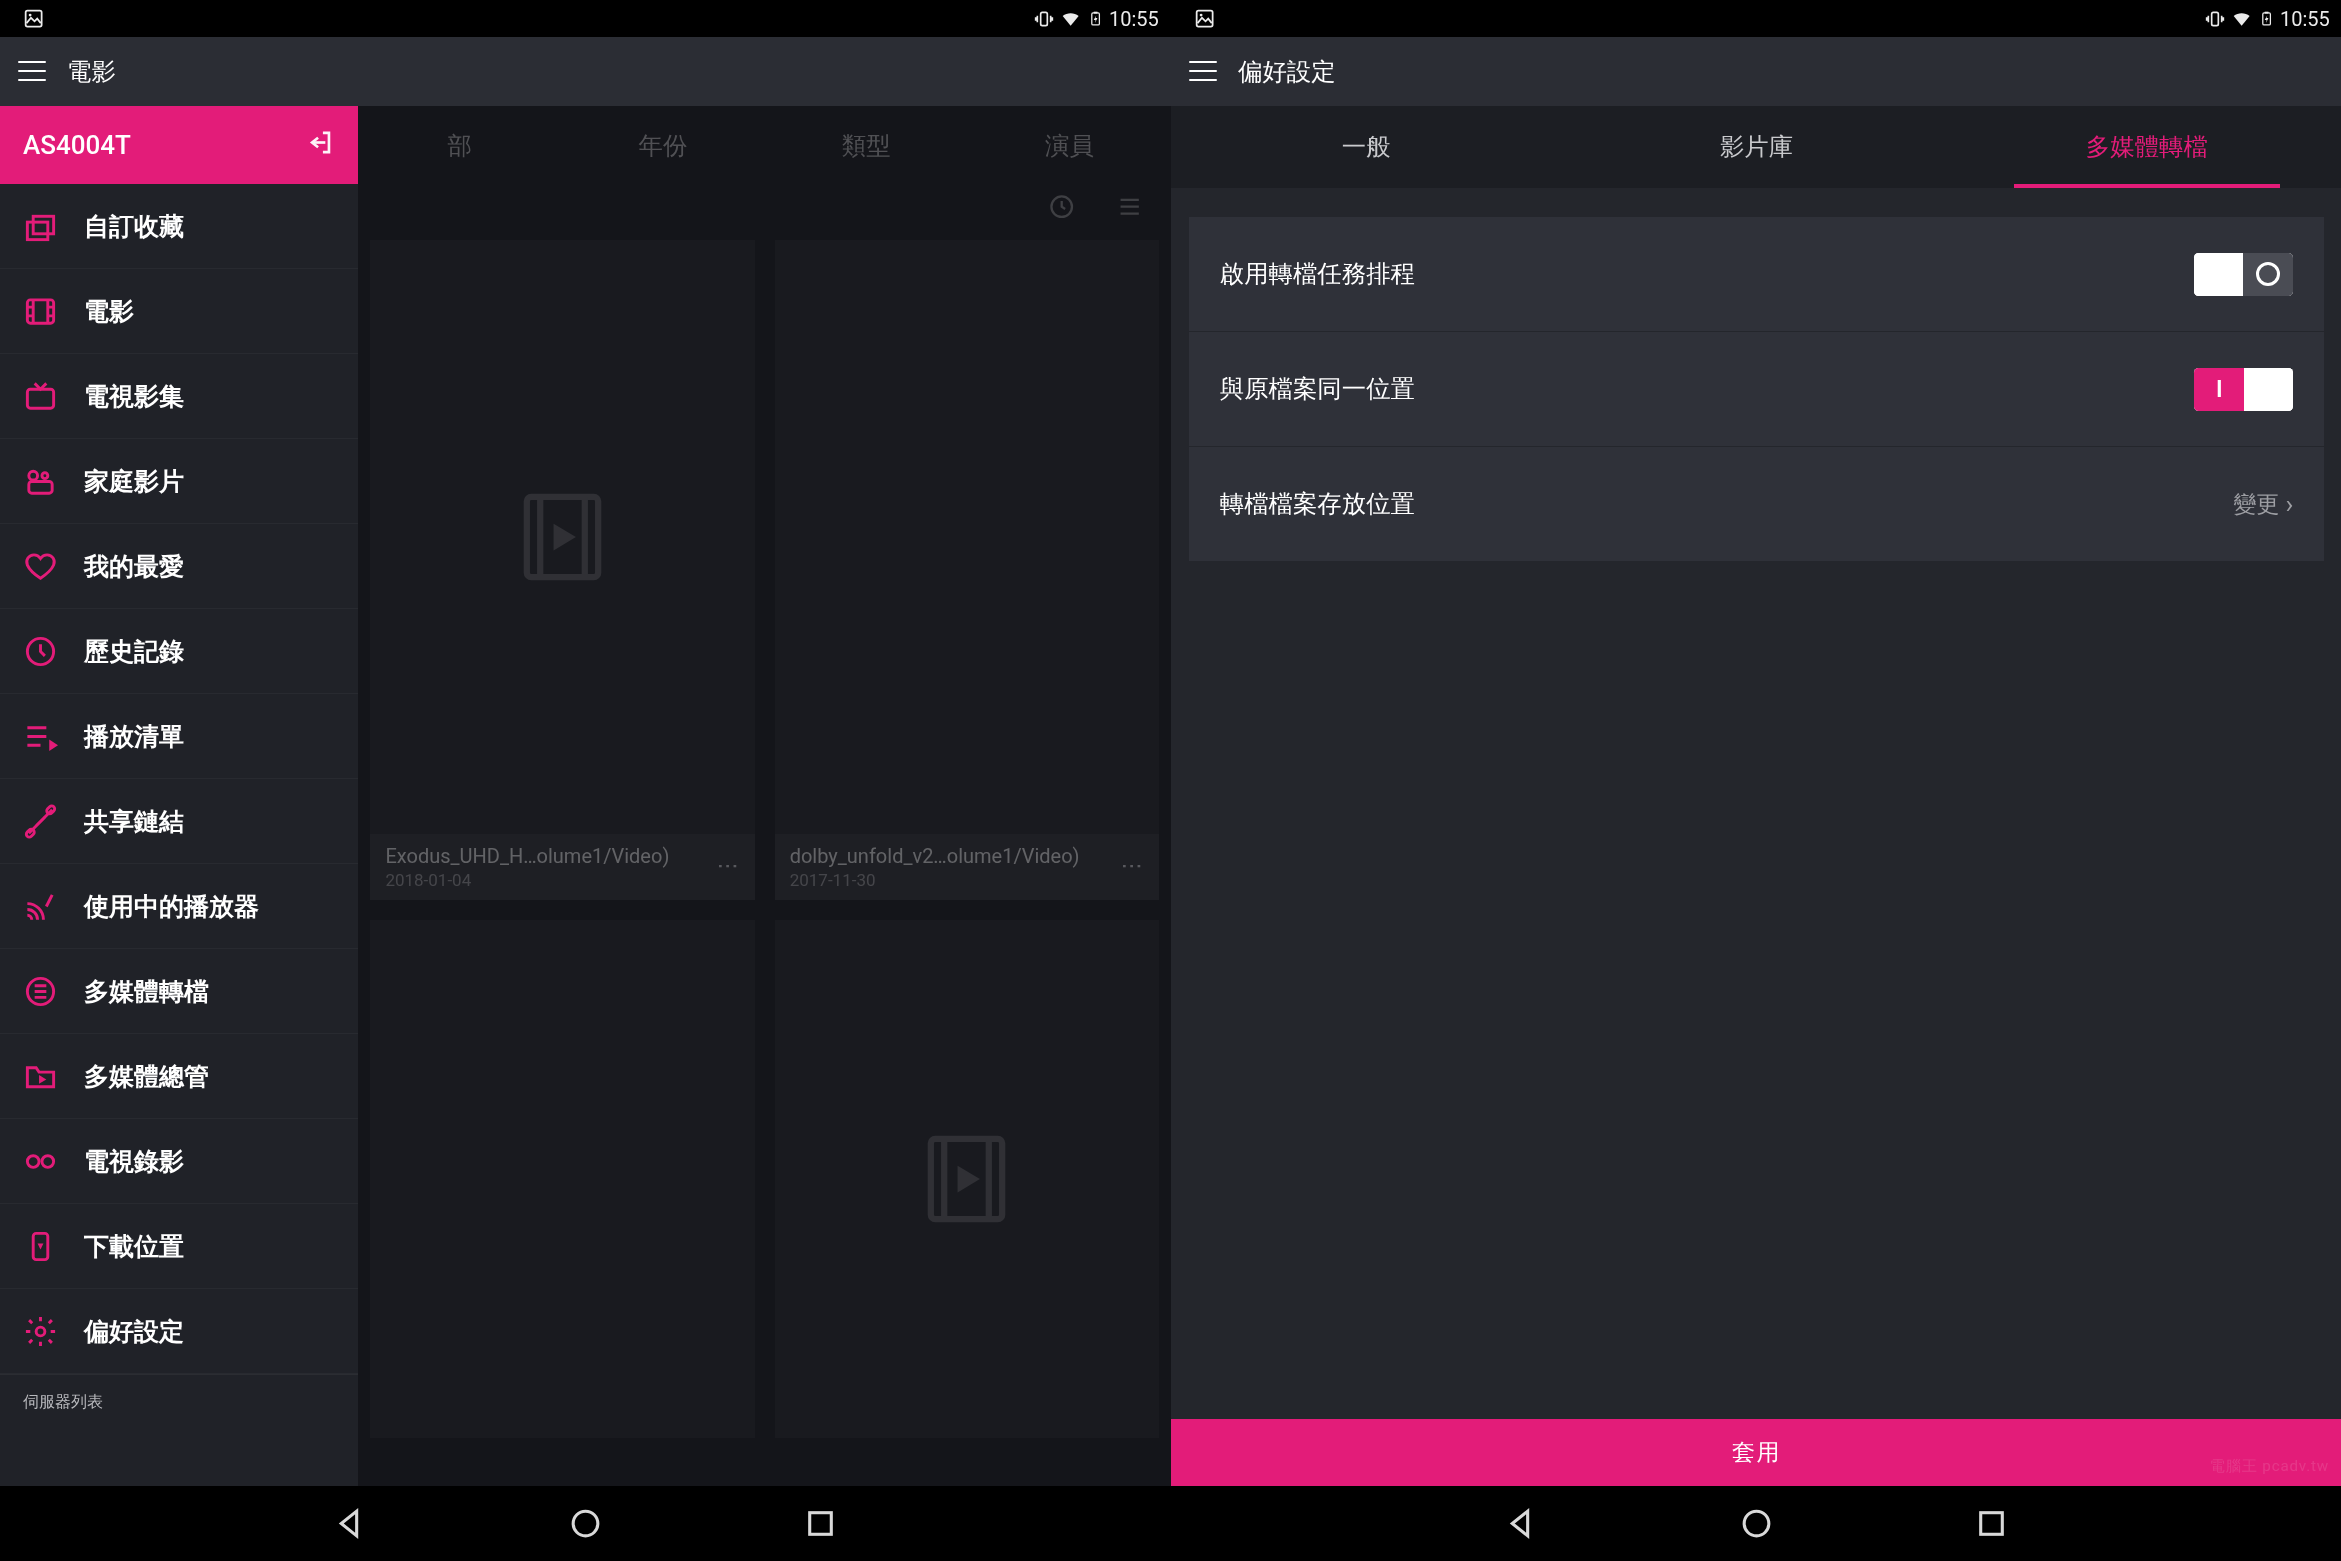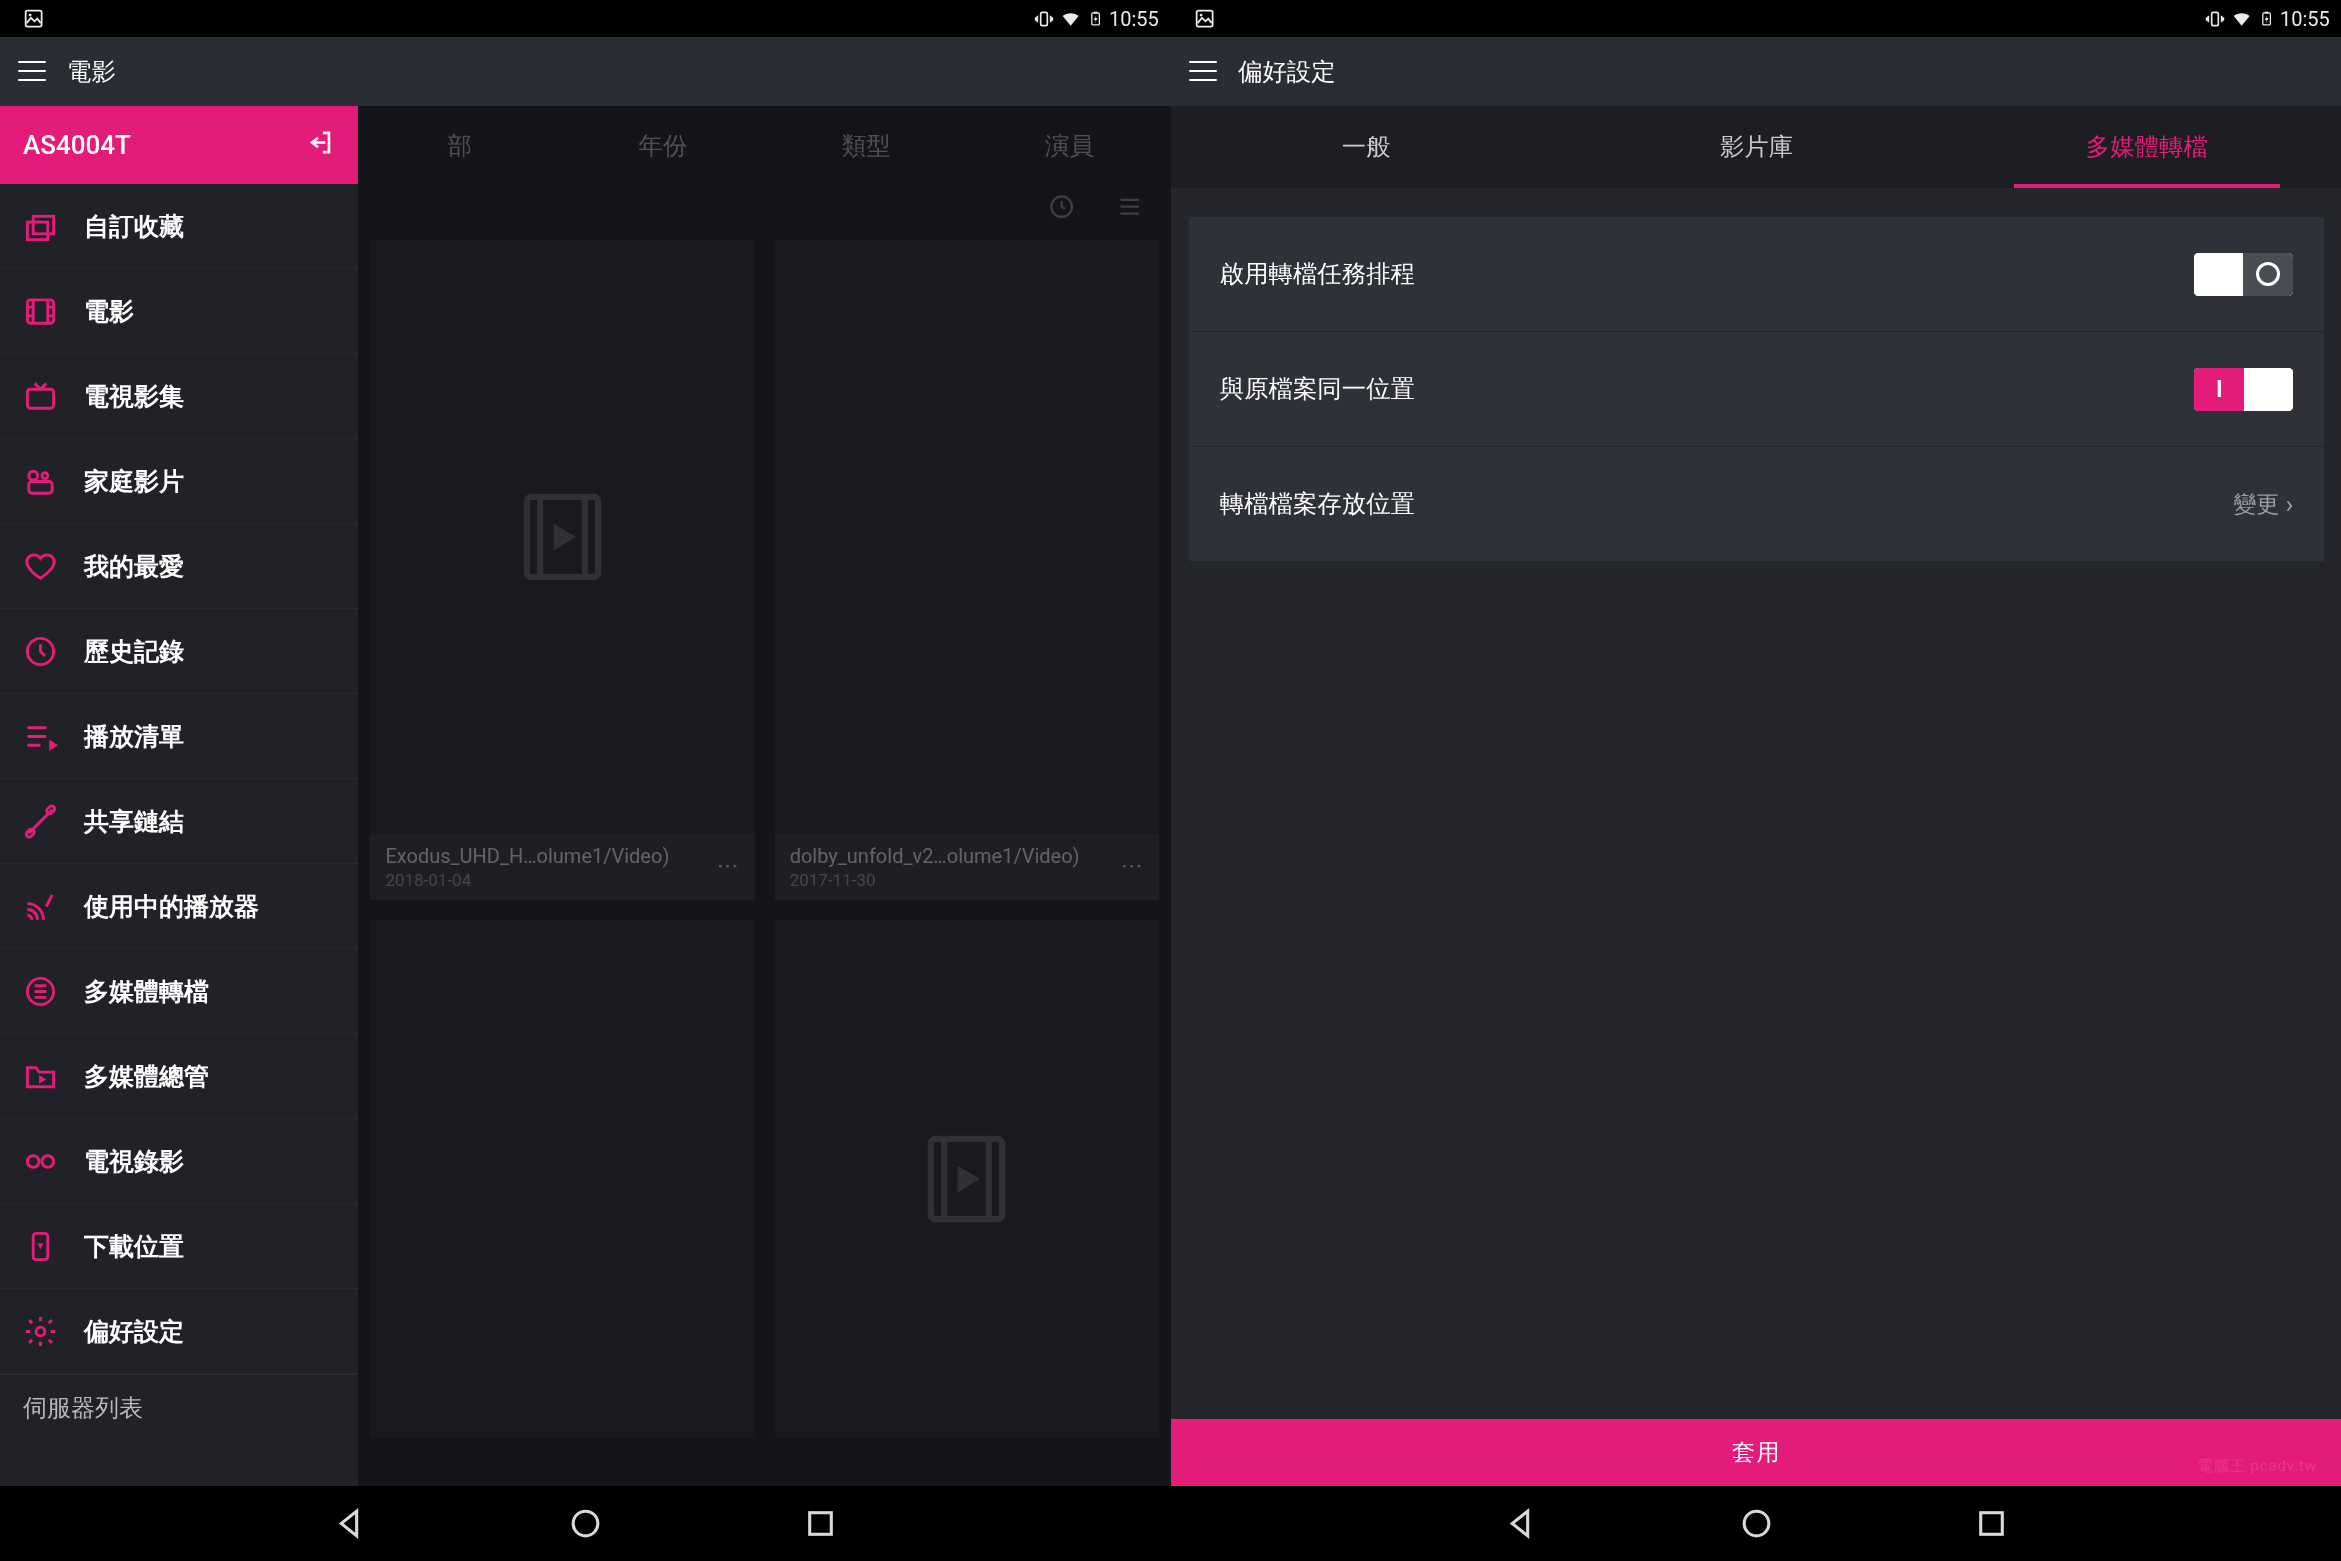--- a/index.html
+++ b/index.html
@@ -49,21 +49,21 @@
 
 .side-item {
   height: 85px; display: flex; align-items: center; gap: 26px;
   padding: 0 23px; color: #fff; font-size: 25px;
   border-bottom: 0.8px solid rgba(255,255,255,.04);
   font-weight: bold;
 }
 .side-item .icon-slot { width: 35px; height: 35px; color: #e31c79; display: flex; align-items: center; justify-content: center; }
 .side-item .icon-slot svg { width: 100%; height: 100%; }
 .side-footer {
-  padding: 17px 23px; font-size: 24px; color: #b8b9bd;
+  padding: 17px 23px; font-size: 16px; color: #b8b9bd;
   border-top: 0.8px solid rgba(255,255,255,.05);
 }
 
 .content { flex: 1; background: #23252b; display: flex; flex-direction: column; position: relative; }
 .dim-overlay { position: absolute; inset: 0; background: rgba(10,10,12,.55); pointer-events: none; z-index: 5; }
 
 .sort-tabs {
   height: 79px; display: flex; align-items: center; color: #a6a7ab; font-size: 24.4px;
 }
 .sort-tab { flex: 1; text-align: center; }
@@ -128,21 +128,21 @@
   width: 50px; height: 43px; background: #e31c79; color: #fff; display: flex; align-items: center; justify-content: center;
   font-size: 23px;
 }
 .toggle.on .knob { background: #fff; }
 
 .apply-bar {
   height: 67px; background: #e31c79; color: #fff; display: flex; align-items: center; justify-content: center;
   font-size: 23px; letter-spacing: 1.5px;
 }
 
-.watermark { position: absolute; right: 25px; bottom: 84px; font-size: 15.2px; color: rgba(255,255,255,.12); letter-spacing: 0.8px; pointer-events: none; margin-top: 43px; }
+.watermark { position: absolute; right: 13px; bottom: 84px; font-size: 15.2px; color: rgba(255,255,255,.12); letter-spacing: 0.8px; pointer-events: none; margin-top: 43px; }
 </style>
 </head>
 <body>
 
 <div class="app-wrap">
 
   <div class="left-half">
 
     <div class="status-bar">
       <span class="left-icon status-icon">

